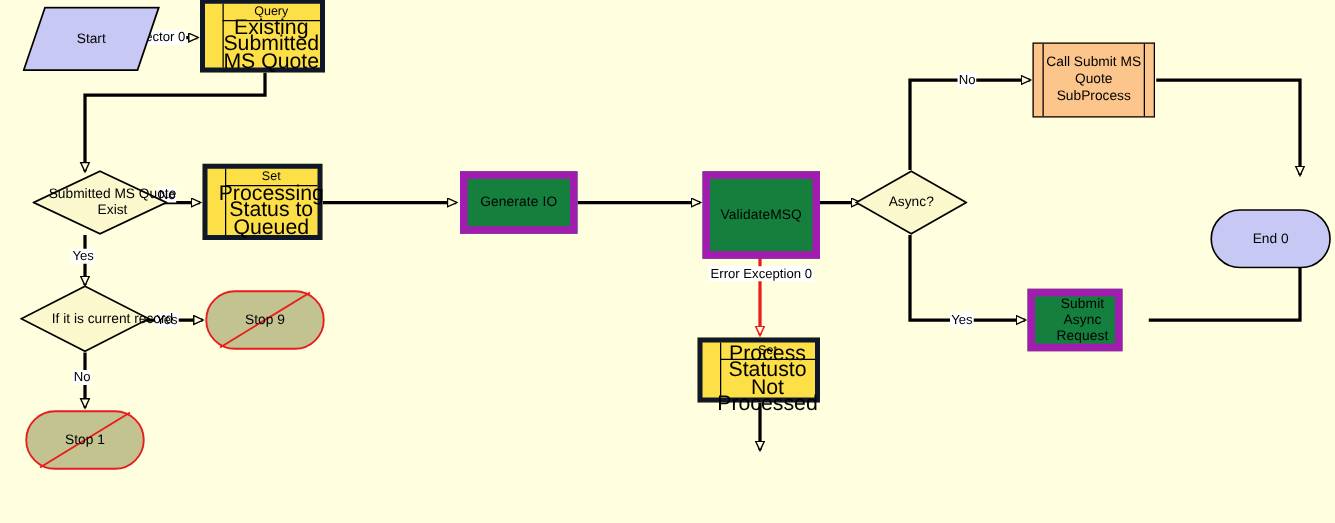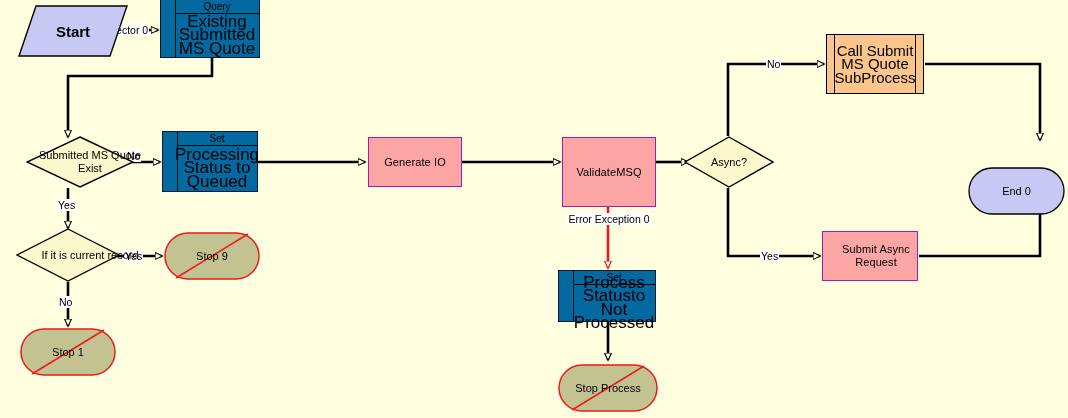--- a/index.html
+++ b/index.html
@@ -41,44 +41,43 @@
     left: 0; top: 0;
     width: 100%; height: 100%;
   }
   .para-label {
     position: absolute;
     left: 0; top: 0;
     width: 100%; height: 100%;
     display: flex;
     align-items: center;
     justify-content: center;
-    font-size: 15px;
-    color: #000;
-    font-weight: bold;
+    font-size: 11px;
+    color: #000;
   }
   
   .diamond-wrap { position: absolute; }
   .diamond-shape { position: absolute; left: 0; top: 0; width: 100%; height: 100%; }
   .diamond-label {
     position: absolute;
     left: 0; top: 0; width: 100%; height: 100%;
     display: flex; align-items: center; justify-content: center;
     font-size: 11px; line-height: 13px; text-align: center;
     color: #000;
   }
   
   .box-teal {
-    background: #fca5a5;
-    border: 1px solid #a21caf;
+    background: #15803d;
+    border: 6px solid #a21caf;
   }
   
   .box-pink {
     position: absolute;
-    background: #0369a1;
-    border: 1px solid #0f172a;
+    background: #fde047;
+    border: 4px solid #0f172a;
     box-sizing: border-box;
   }
   .box-pink .gutter {
     position: absolute;
     left: 0; top: 0; bottom: 0;
     width: 14px;
     border-right: 1px solid #000;
   }
   .box-pink .hdr {
     position: absolute;
@@ -109,21 +108,21 @@
     top: 0; bottom: 0;
     width: 7px;
   }
   .box-orange .barL { left: 0; border-right: 1px solid #000; }
   .box-orange .barR { right: 0; border-left: 1px solid #000; }
   .box-orange .bdy {
     position: absolute;
     left: 8px; right: 8px; top: 0; bottom: 0;
     display: flex; align-items: center; justify-content: center;
     text-align: center;
-    font-size: 15px; line-height: 13.5px;
+    font-size: 11px; line-height: 13.5px;
     color: #000;
   }
   
   .stop-wrap { position: absolute; }
   .stop-shape { position: absolute; left:0; top:0; width:100%; height:100%; }
   .stop-label {
     position: absolute; left:0; top:0; width:100%; height:100%;
     display:flex; align-items:center; justify-content:center;
     font-size: 11px; color:#000;
   }
@@ -248,21 +247,21 @@
     </svg>
     <div class="diamond-label">Async?</div>
   </div>
 
   <div class="box-orange" style="left:826px; top:34px; width:98px; height:60px;">
     <div class="barL"></div>
     <div class="barR"></div>
     <div class="bdy">Call Submit MS Quote SubProcess</div>
   </div>
 
-  <div class="node box-teal" style="left:822px; top:231px; width:96px; height:50px;padding-left:12px;">
+  <div class="node box-teal" style="left:822px; top:231px; width:76px; height:50px;padding-left:12px;">
     <span>Submit Async Request</span>
   </div>
 
   <div class="end-wrap" style="left:968px; top:139px; width:97px; height:48px;">
     <svg class="end-shape" viewBox="0 0 97 48" preserveAspectRatio="none">
       <rect x="1" y="1" width="95" height="46" rx="23" ry="23" fill="#c8c8f5" stroke="#000" stroke-width="1.3"></rect>
     </svg>
     <div class="end-label">End 0</div>
   </div>
 
@@ -288,21 +287,14 @@
     </svg>
     <div class="stop-label">Stop 1</div>
   </div>
 
   <div class="box-pink" style="left:558px; top:270px; width:98px; height:52px;">
     <div class="gutter"></div>
     <div class="hdr">Set</div>
     <div class="bdy">Process Statusto Not Processed</div>
   </div>
 
-  <div class="stop-wrap" style="left:558px; top:364px; width:100px; height:48px;">
-    <svg class="stop-shape" viewBox="0 0 100 48" preserveAspectRatio="none">
-      <rect x="1" y="1" width="98" height="46" rx="23" ry="23" fill="#c3c391" stroke="#e81c1c" stroke-width="1.5"></rect>
-      <line x1="14" y1="46" x2="86" y2="2" stroke="#e81c1c" stroke-width="1.5"></line>
-    </svg>
-    <div class="stop-label">Stop Process</div>
-  </div>
 
 </div>
 
 </body></html>

